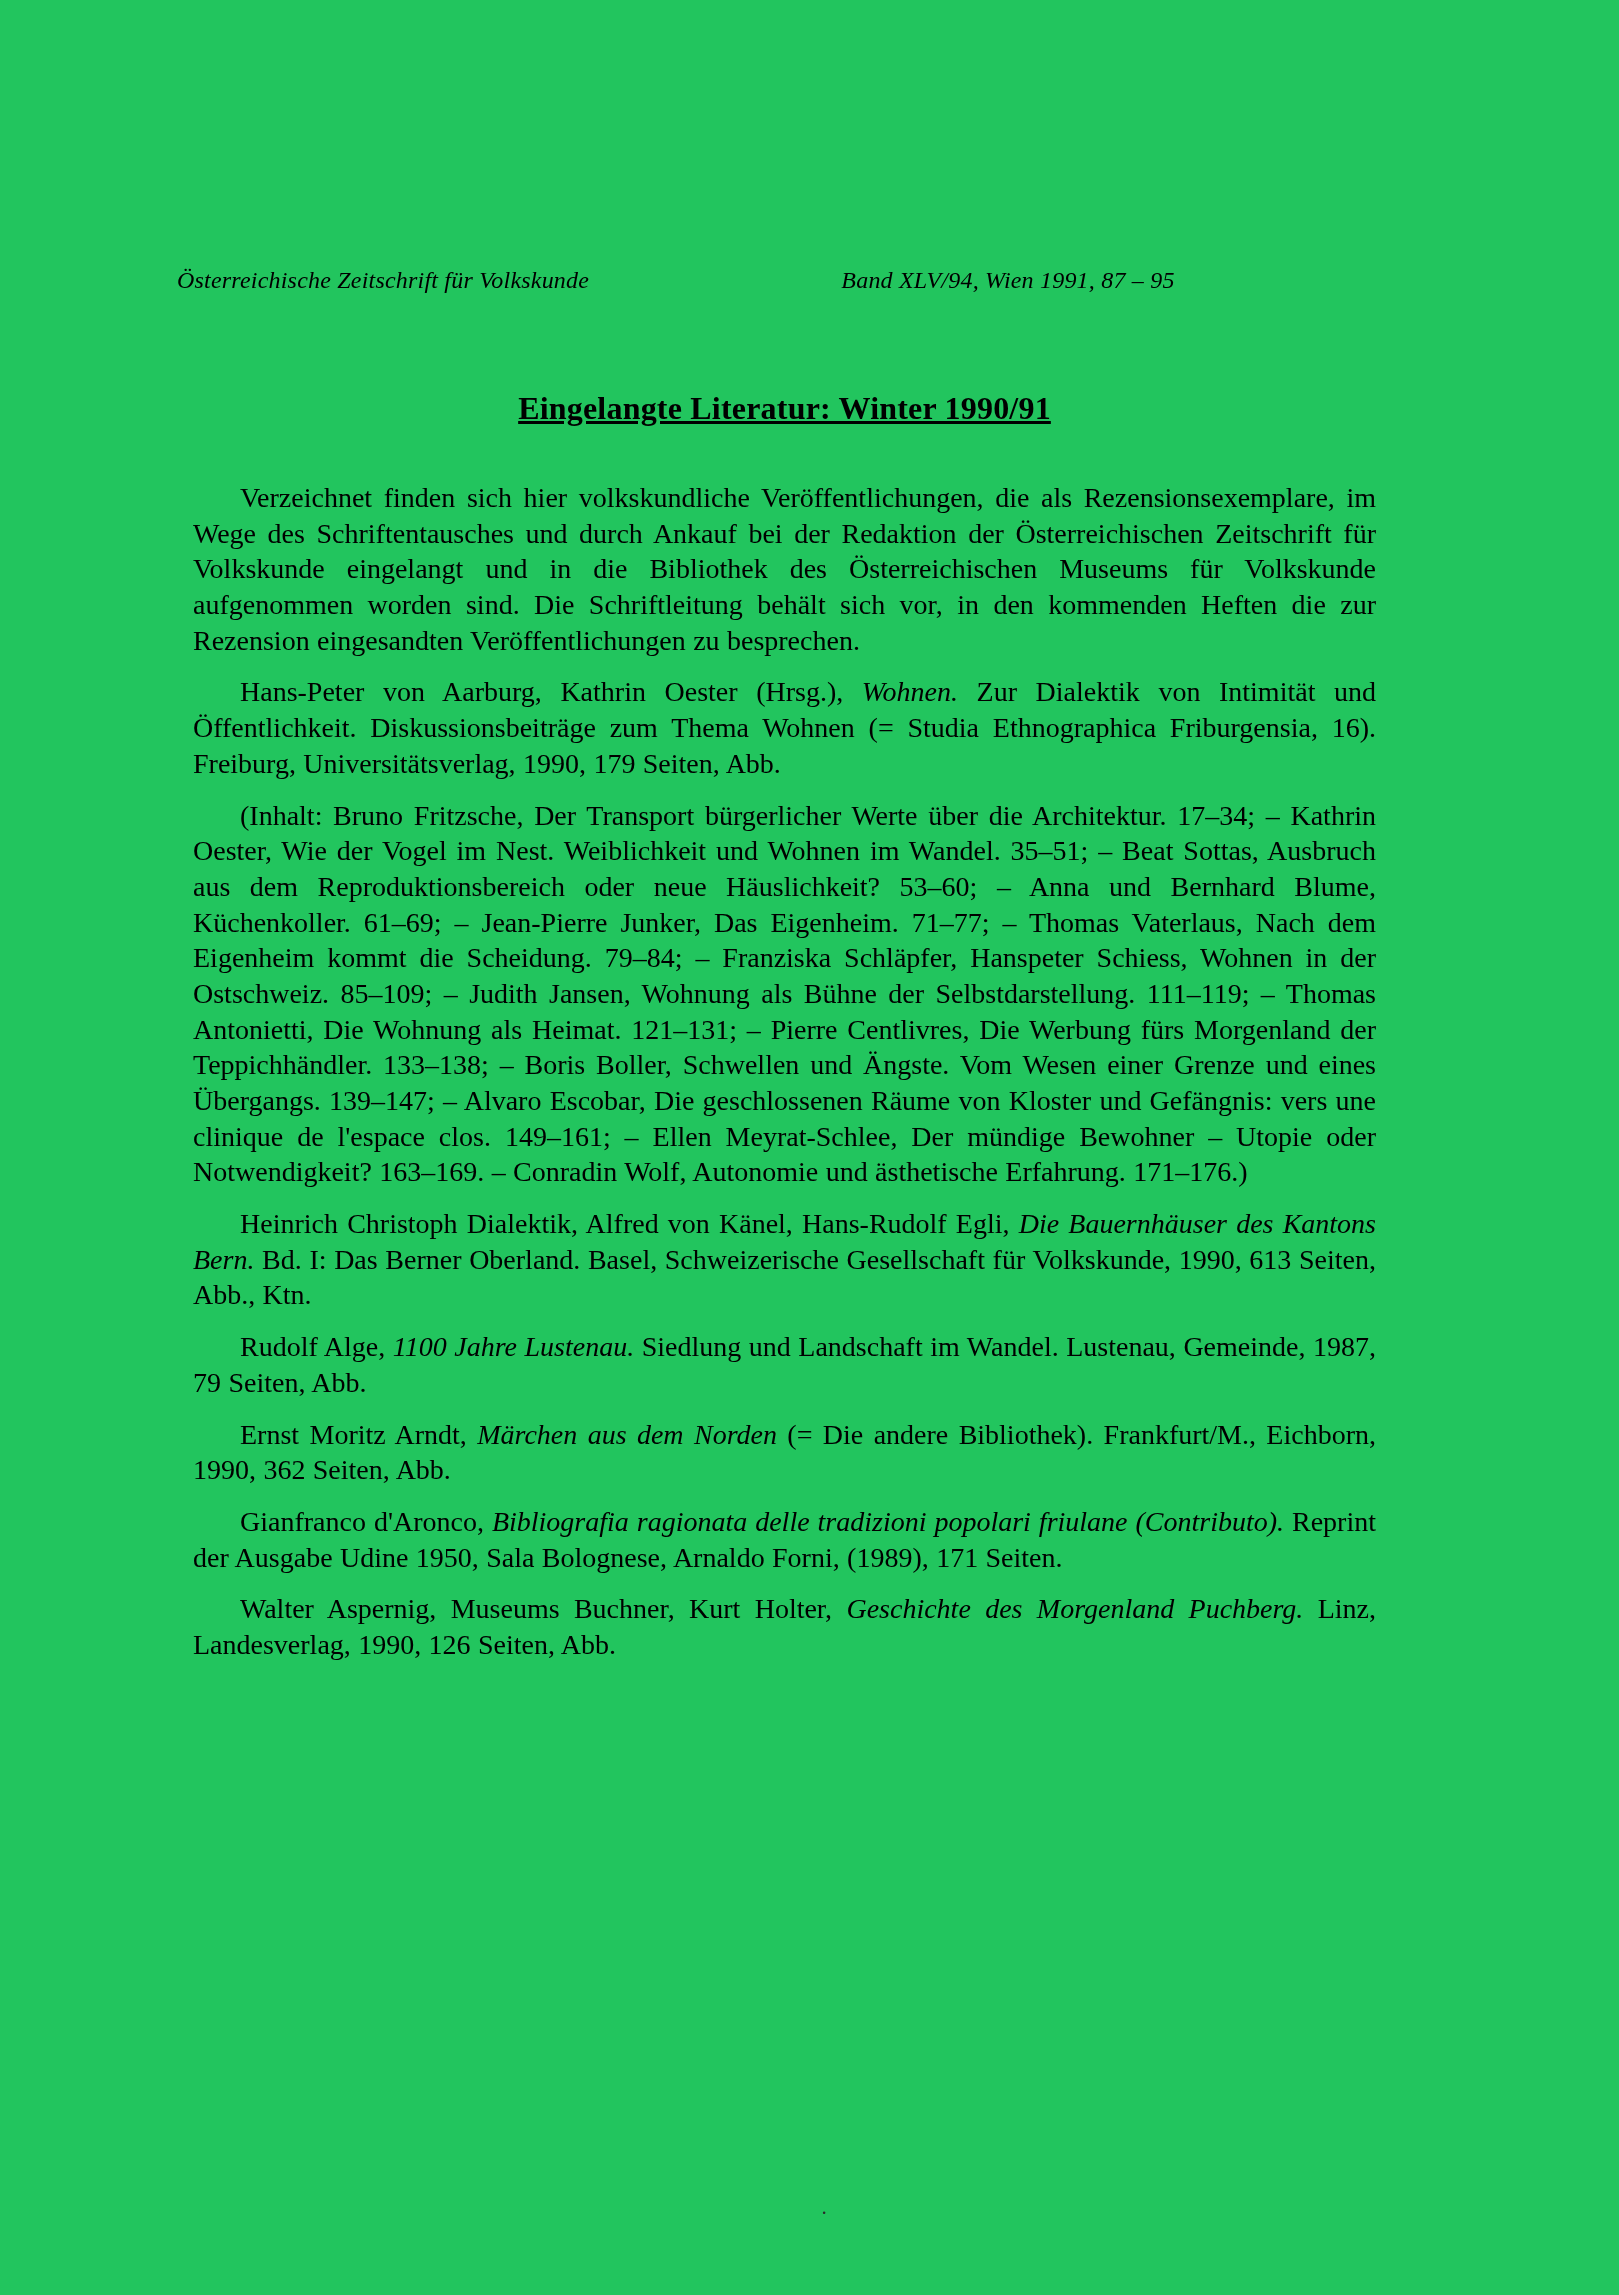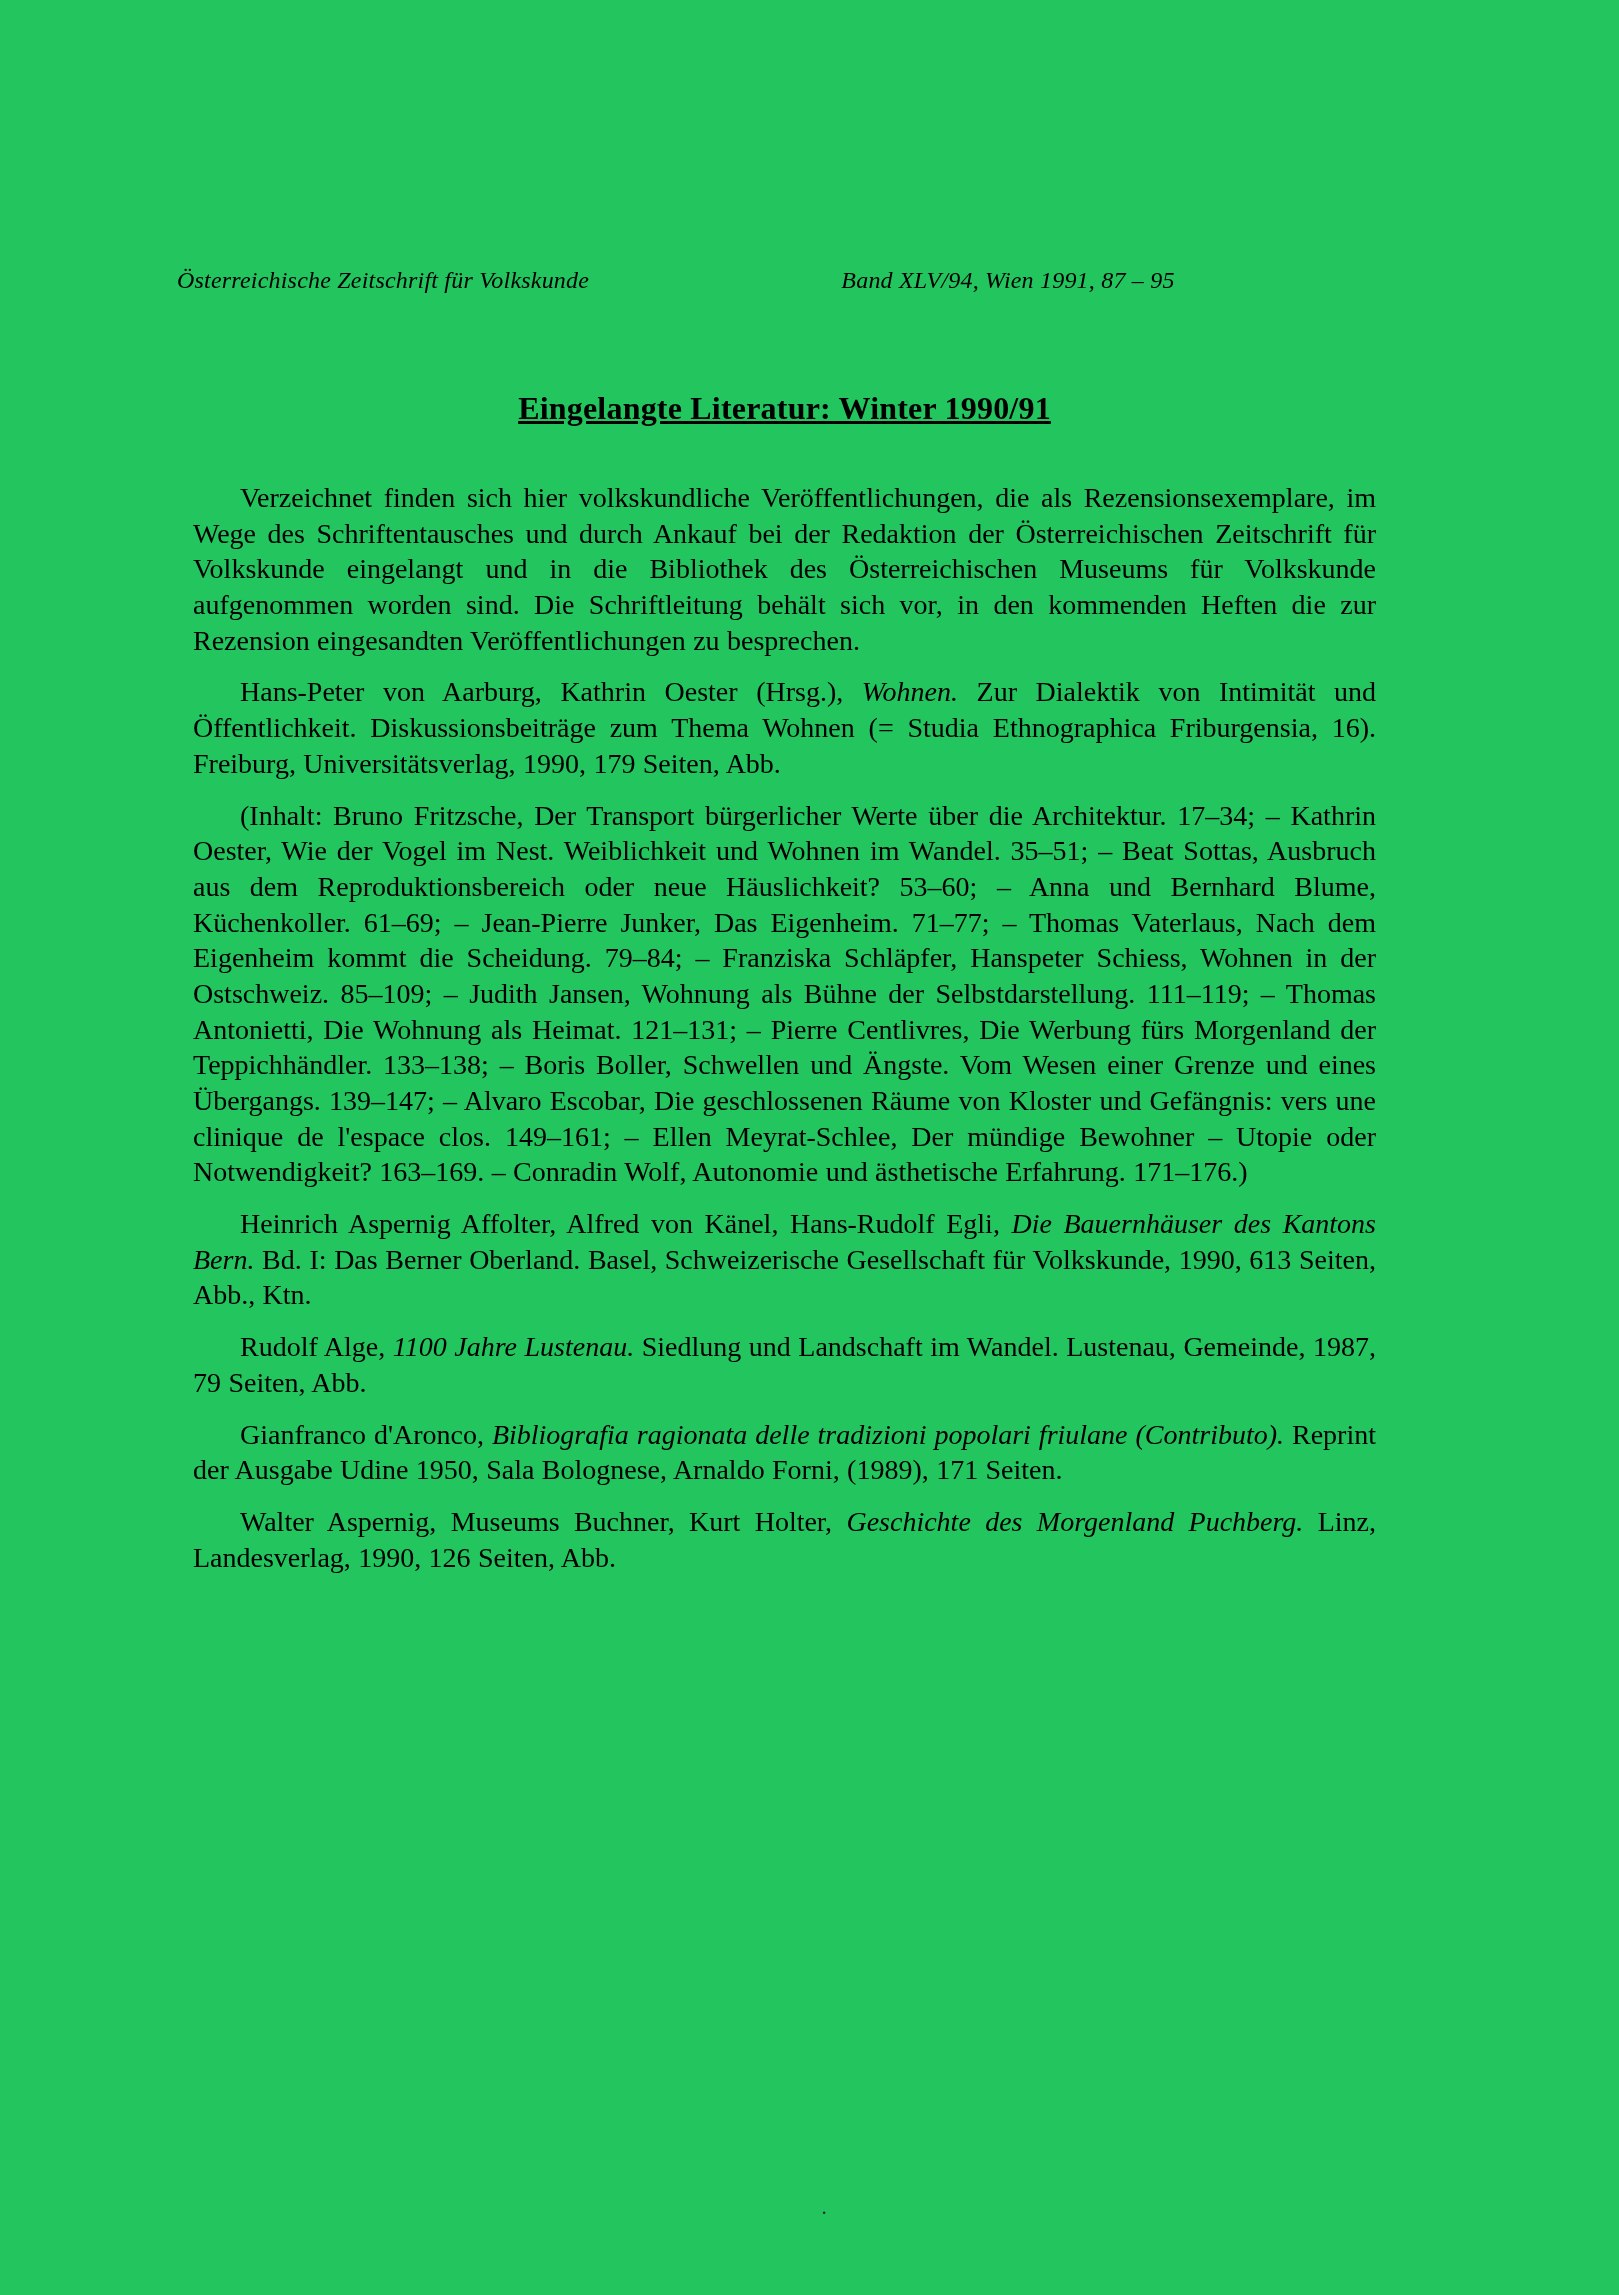--- a/index.html
+++ b/index.html
@@ -85,24 +85,25 @@
     </div>
 
     <h1 class="title">Eingelangte Literatur: Winter 1990/91</h1>
 
     <p class="para">Verzeichnet finden sich hier volkskundliche Veröffentlichungen, die als Rezensionsexemplare, im Wege des Schriftentausches und durch Ankauf bei der Redaktion der Österreichischen Zeitschrift für Volkskunde eingelangt und in die Bibliothek des Österreichischen Museums für Volkskunde aufgenommen worden sind. Die Schriftleitung behält sich vor, in den kommenden Heften die zur Rezension eingesandten Veröffentlichungen zu besprechen.</p>
 
     <p class="para"><span>Hans-Peter von Aarburg, Kathrin Oester (Hrsg.), </span><i>Wohnen.</i><span> Zur Dialektik von Intimität und Öffentlichkeit. Diskussionsbeiträge zum Thema Wohnen (= Studia Ethnographica Friburgensia, 16). Freiburg, Universitätsverlag, 1990, 179 Seiten, Abb.</span></p>
 
     <p class="para">(Inhalt: Bruno Fritzsche, Der Transport bürgerlicher Werte über die Architektur. 17–34; – Kathrin Oester, Wie der Vogel im Nest. Weiblichkeit und Wohnen im Wandel. 35–51; – Beat Sottas, Ausbruch aus dem Reproduktionsbereich oder neue Häuslichkeit? 53–60; – Anna und Bernhard Blume, Küchenkoller. 61–69; – Jean-Pierre Junker, Das Eigenheim. 71–77; – Thomas Vaterlaus, Nach dem Eigenheim kommt die Scheidung. 79–84; – Franziska Schläpfer, Hanspeter Schiess, Wohnen in der Ostschweiz. 85–109; – Judith Jansen, Wohnung als Bühne der Selbstdarstellung. 111–119; – Thomas Antonietti, Die Wohnung als Heimat. 121–131; – Pierre Centlivres, Die Werbung fürs Morgenland der Teppichhändler. 133–138; – Boris Boller, Schwellen und Ängste. Vom Wesen einer Grenze und eines Übergangs. 139–147; – Alvaro Escobar, Die geschlossenen Räume von Kloster und Gefängnis: vers une clinique de l'espace clos. 149–161; – Ellen Meyrat-Schlee, Der mündige Bewohner – Utopie oder Notwendigkeit? 163–169. – Conradin Wolf, Autonomie und ästhetische Erfahrung. 171–176.)</p>
 
-    <p class="para"><span>Heinrich Aspernig Affolter, Alfred von Känel, Hans-Rudolf Egli, </span><i>Die Bauernhäuser des Kantons Bern.</i><span> Bd. I: Das Berner Oberland. Basel, Schweizerische Gesellschaft für Volkskunde, 1990, 613 Seiten, Abb., Ktn.</span></p>
+    <p class="para"><span>Heinrich Christoph Dialektik, Alfred von Känel, Hans-Rudolf Egli, </span><i>Die Bauernhäuser des Kantons Bern.</i><span> Bd. I: Das Berner Oberland. Basel, Schweizerische Gesellschaft für Volkskunde, 1990, 613 Seiten, Abb., Ktn.</span></p>
 
     <p class="para"><span>Rudolf Alge, </span><i>1100 Jahre Lustenau.</i><span> Siedlung und Landschaft im Wandel. Lustenau, Gemeinde, 1987, 79 Seiten, Abb.</span></p>
 
+    <p class="para"><span>Ernst Moritz Arndt, </span><i>Märchen aus dem Norden</i><span> (= Die andere Bibliothek). Frankfurt/M., Eichborn, 1990, 362 Seiten, Abb.</span></p>
 
     <p class="para"><span>Gianfranco d'Aronco, </span><i>Bibliografia ragionata delle tradizioni popolari friulane (Contributo).</i><span> Reprint der Ausgabe Udine 1950, Sala Bolognese, Arnaldo Forni, (1989), 171 Seiten.</span></p>
 
     <p class="para"><span>Walter Aspernig, Museums Buchner, Kurt Holter, </span><i>Geschichte des Morgenland Puchberg.</i><span> Linz, Landesverlag, 1990, 126 Seiten, Abb.</span></p>
 
   </div>
 
   <div class="footer-mark">.</div>
 </div>
 

